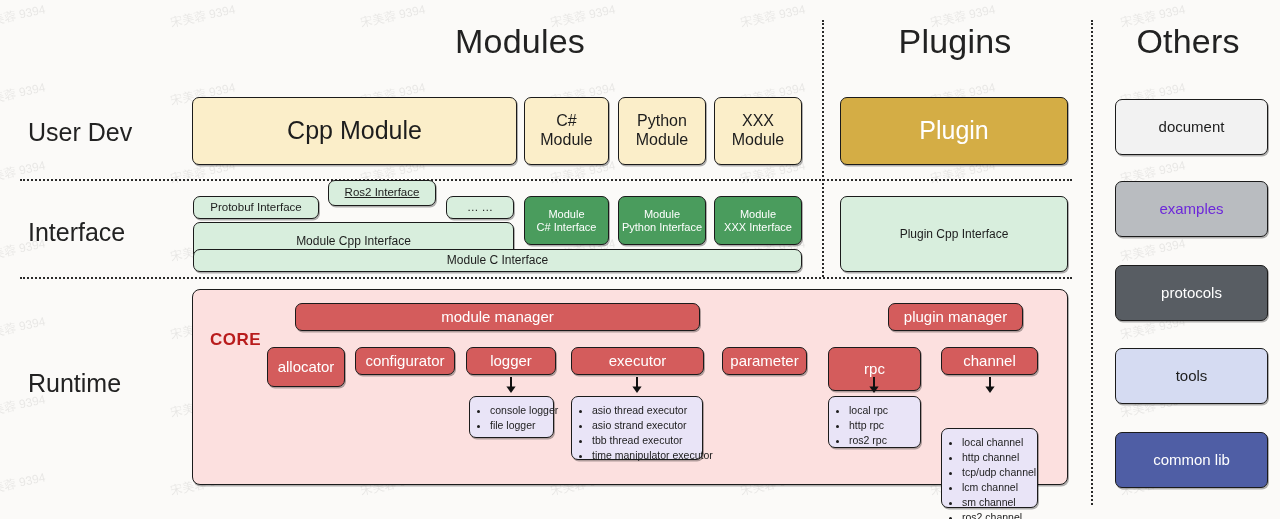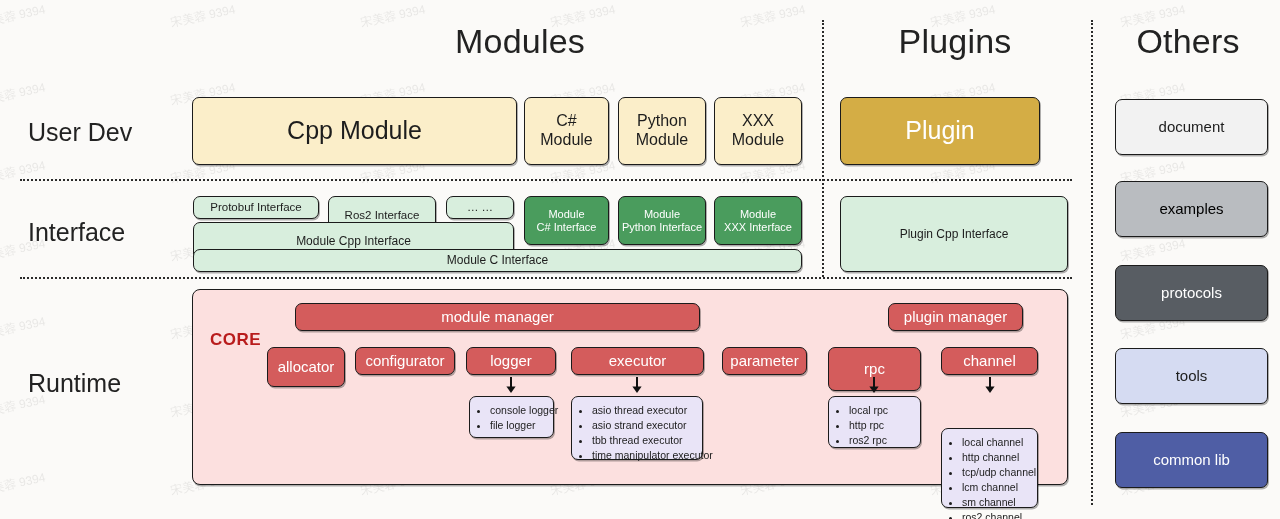--- a/index.html
+++ b/index.html
@@ -77,21 +77,21 @@
   
   .m-lgreen { background: #d8eedd; color: #1d1d1d; font-size: 11.5px; }
   .m-lgreen.mid { font-size: 12px; }
   .m-lgreen.plugin-if { font-size: 12px; }
 
   
   .m-dgreen { background: #4a9c5d; color: #ffffff; font-size: 11px; }
 
   
   .o-doc   { background: #f2f2f2; color: #1d1d1d; font-size: 15px; }
-  .o-ex    { background: #b9bcc0; color: #000000; font-size: 15px; }
+  .o-ex    { background: #b9bcc0; color: #6d28d9; font-size: 15px; }
   .o-proto { background: #585d63; color: #ffffff; font-size: 15px; }
   .o-tools { background: #d5dbf2; color: #1d1d1d; font-size: 15px; }
   .o-lib   { background: #4f5ea5; color: #ffffff; font-size: 15px; }
 
   
   .core-panel {
     position: absolute;
     box-sizing: border-box;
     background: #fce0df;
     border: 1.8px solid #1b1b1b;
@@ -227,24 +227,24 @@
   <div class="vsep" style="left:1091px; top:20px; height:485px;"></div>
 
   <div class="box m-cream big" style="left:192px; top:97px; width:325px; height:68px;">Cpp Module</div>
   <div class="box m-cream small" style="left:524px; top:97px; width:85px; height:68px;">C#
 Module</div>
   <div class="box m-cream small" style="left:618px; top:97px; width:88px; height:68px;">Python
 Module</div>
   <div class="box m-cream small" style="left:714px; top:97px; width:88px; height:68px;">XXX
 Module</div>
 
-  <div class="box m-gold" style="left:840px; top:97px; width:200px; height:68px;">Plugin</div>
+  <div class="box m-gold" style="left:840px; top:97px; width:228px; height:68px;">Plugin</div>
 
   <div class="box m-lgreen" style="left:193px; top:196px; width:126px; height:23px;">Protobuf Interface</div>
-  <div class="box m-lgreen" style="left:328px; top:196px; width:108px; height:39px;">Ros2 Interface</div>
+  <div class="box m-lgreen" style="left:328px; top:180px; width:108px; height:26px;text-decoration:underline;">Ros2 Interface</div>
   <div class="box m-lgreen" style="left:446px; top:196px; width:68px; height:23px;">… …</div>
   <div class="box m-lgreen mid" style="left:193px; top:222px; width:321px; height:39px;">Module Cpp Interface</div>
   <div class="box m-lgreen mid" style="left:193px; top:249px; width:609px; height:23px;">Module C Interface</div>
 
   <div class="box m-dgreen" style="left:524px; top:196px; width:85px; height:49px;">Module
 C# Interface</div>
   <div class="box m-dgreen" style="left:618px; top:196px; width:88px; height:49px;">Module
 Python Interface</div>
   <div class="box m-dgreen" style="left:714px; top:196px; width:88px; height:49px;">Module
 XXX Interface</div>

